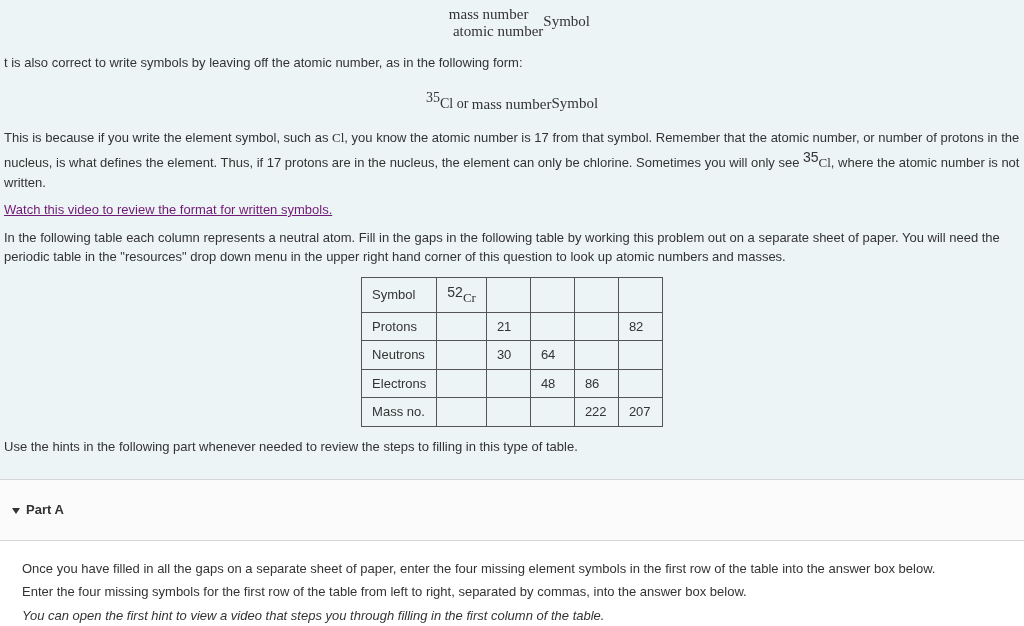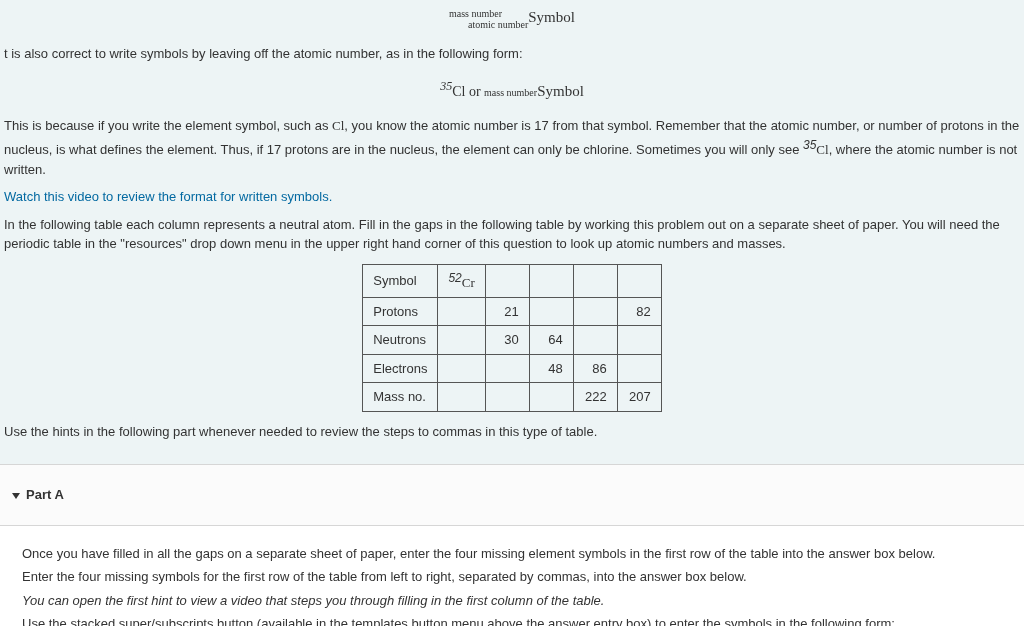--- a/index.html
+++ b/index.html
@@ -16,44 +16,44 @@
     }
     .notation-display {
       text-align: center;
       padding: 6px 0;
       font-family: Georgia, serif;
       font-size: 14px;
     }
     .fraction {
       display: inline-block;
       vertical-align: middle;
-      text-align: left;
-      font-size: 10px;
+      text-align: center;
+      font-size: 15px;
       line-height: 1.1;
     }
     .fraction .top { display: block; }
     .fraction .bot { display: block; margin-left: 19px; }
     .notation-display .symbol {
       font-size: 15px;
     }
     .p { margin: 8px 0; }
-    .link { color: #0369a1; cursor: pointer; }
+    .link { color: #701a75; cursor: pointer; text-decoration: underline; }
     .inline-chem { font-family: Liberation Serif, serif; }
-    sup.pre { vertical-align: super; font-size: 12px; font-style: italic; }
+    sup.pre { vertical-align: super; font-size: 14px; }
     .table-wrap { display: flex; justify-content: center; margin: 10px 0; }
     table.atomtable { border-collapse: collapse; }
     table.atomtable td {
       border: 1px solid #555;
       padding: 4px 10px;
       font-size: 13px;
       text-align: left;
       min-width: 44px;
       height: 24px;
     }
-    table.atomtable td.val { text-align: right; }
+    table.atomtable td.val { text-align: left; }
     table.atomtable td.hdr { font-weight: normal; }
     .part-header {
       background: #fbfbfb;
       border-top: 1px solid #d6d6d6;
       border-bottom: 1px solid #d6d6d6;
       padding: 20px 12px;
       font-weight: bold;
       font-size: 13px;
       position: relative;
     }
@@ -136,21 +136,21 @@
         <td class="val"></td>
         <td class="val"></td>
         <td class="val"></td>
         <td class="val">222</td>
         <td class="val">207</td>
       </tr>
     </tbody>
       </table>
   </div>
 
-  <div class="p">Use the hints in the following part whenever needed to review the steps to commas in this type of table.</div>
+  <div class="p">Use the hints in the following part whenever needed to review the steps to filling in this type of table.</div>
 </div>
 
 <div class="part-header">
   <span class="caret"></span><span>Part A</span>
 </div>
 
 <div class="part-body">
   <div class="p">Once you have filled in all the gaps on a separate sheet of paper, enter the four missing element symbols in the first row of the table into the answer box below.</div>
   <div class="p">Enter the four missing symbols for the first row of the table from left to right, separated by commas, into the answer box below.</div>
   <div class="p italic">You can open the first hint to view a video that steps you through filling in the first column of the table.</div>

